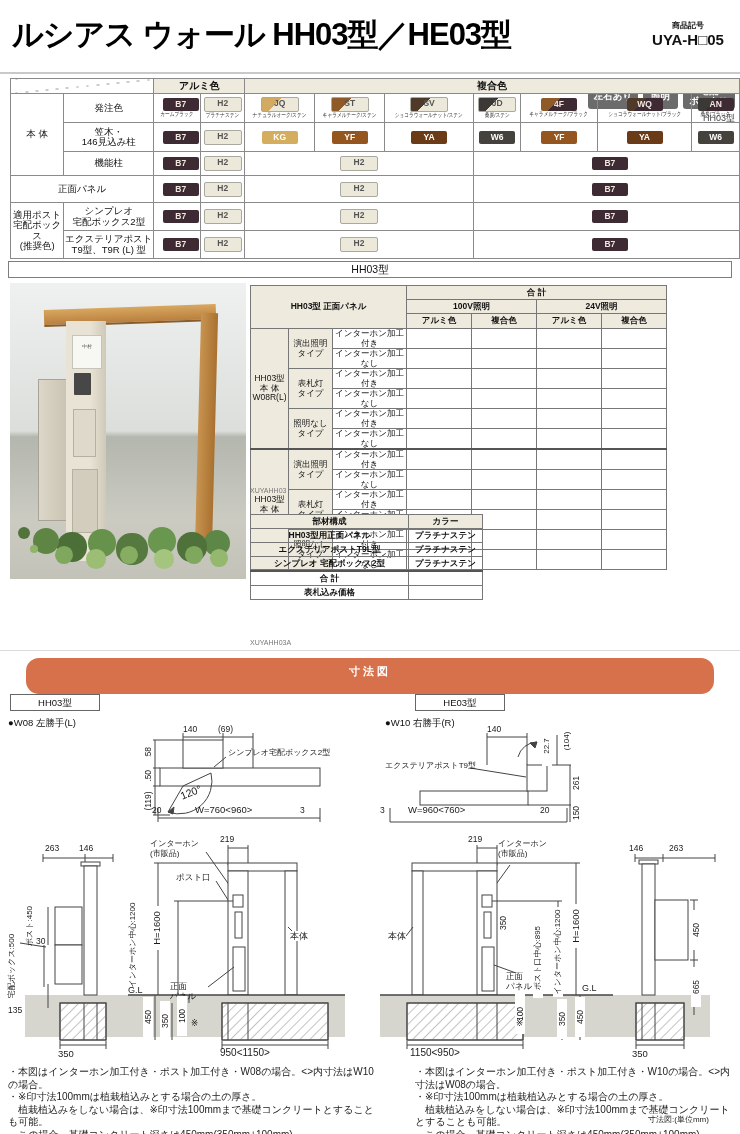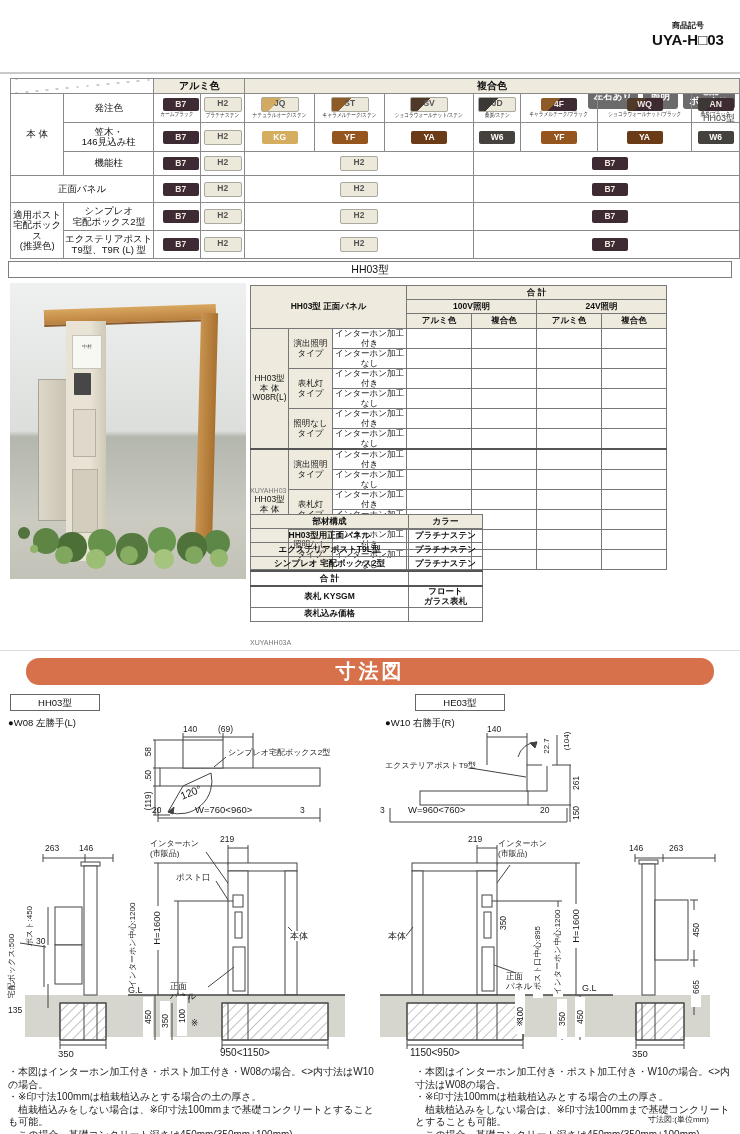--- a/index.html
+++ b/index.html
@@ -79,38 +79,39 @@
   .stab .lab{background:#eeeade;}
   .stab .thick{border-top:2px solid #555;}
   .codechip{font-size:7px;color:#777;}
   
   .ptab{left:250px;top:514px;table-layout:fixed;}
   .ptab td{border:1px solid #777;font-size:8.5px;font-weight:bold;line-height:9.5px;
            text-align:center;vertical-align:middle;padding:0;height:13px;margin-top:36px;}
   .ptab .hd{background:#eeeade;}
   .ptab .thick{border-top:2px solid #555;}
   
-  .orange{left:26px;top:658px;width:688px;height:27px;border-radius:13px;background:#d7714b;
-          color:#fff;font-weight:bold;font-size:20px;text-align:center;line-height:27px;letter-spacing:3px;}
+  .orange{left:26px;top:658px;width:688px;height:36px;border-radius:13px;background:#d7714b;
+          color:#fff;font-weight:bold;font-size:11px;text-align:center;line-height:27px;letter-spacing:3px;}
   .mlabel{width:88px;height:15px;border:1px solid #666;text-align:center;font-size:9.5px;line-height:15px;background:#fff;}
   .hand{font-size:9.5px;}
   .diag-wrap{left:0;top:715px;width:740px;height:352px;}
   .notes{font-size:10px;line-height:12.5px;color:#222;}
   .unit{left:648px;top:1114px;font-size:8px;color:#222;}
   svg{position:absolute;left:0;top:0;}
   .svgR{left:380px;}
 </style>
 </head>
 <body>
 
 <div class="page">
 
+  <div class="abs title">ルシアス ウォール HH03型／HE03型</div>
   <div class="abs codebox">
     <div class="lbl">商品記号</div>
-    <div class="cd">UYA-H□03</div>
+    <div class="cd">UYA-H□05</div>
   </div>
   <div class="abs hr1"></div>
 
   <div class="abs badges">
     <div class="badge b1">左右あり</div>
     <div class="badge b2">照明</div>
     <div class="badge b3 ml">宅配
 ボックス</div>
   </div>
   <div class="abs badgenote">HH03型</div>
@@ -361,25 +362,20 @@
           <td>エクステリアポストT9L型</td>
         <td>プラチナステン</td>
         </tr>
     <tr style="height:13px">
           <td>シンプレオ 宅配ボックス2型</td>
         <td>プラチナステン</td>
         </tr>
     <tr style="height:12px">
           <td class="thick">合  計</td>
         <td class="thick"></td>
-        </tr>
-    <tr style="height:21px">
-          <td class="thick">表札 KYSGM</td>
-        <td class="thick ml">フロート
-ガラス表札</td>
         </tr>
     <tr style="height:13px">
           <td>表札込み価格</td>
         <td></td>
         </tr>
   </tbody>
     </table>
   <div class="abs codechip" style="left:250px;top:639px;">XUYAHH03A</div>
 
   <div class="abs hr2"></div>

